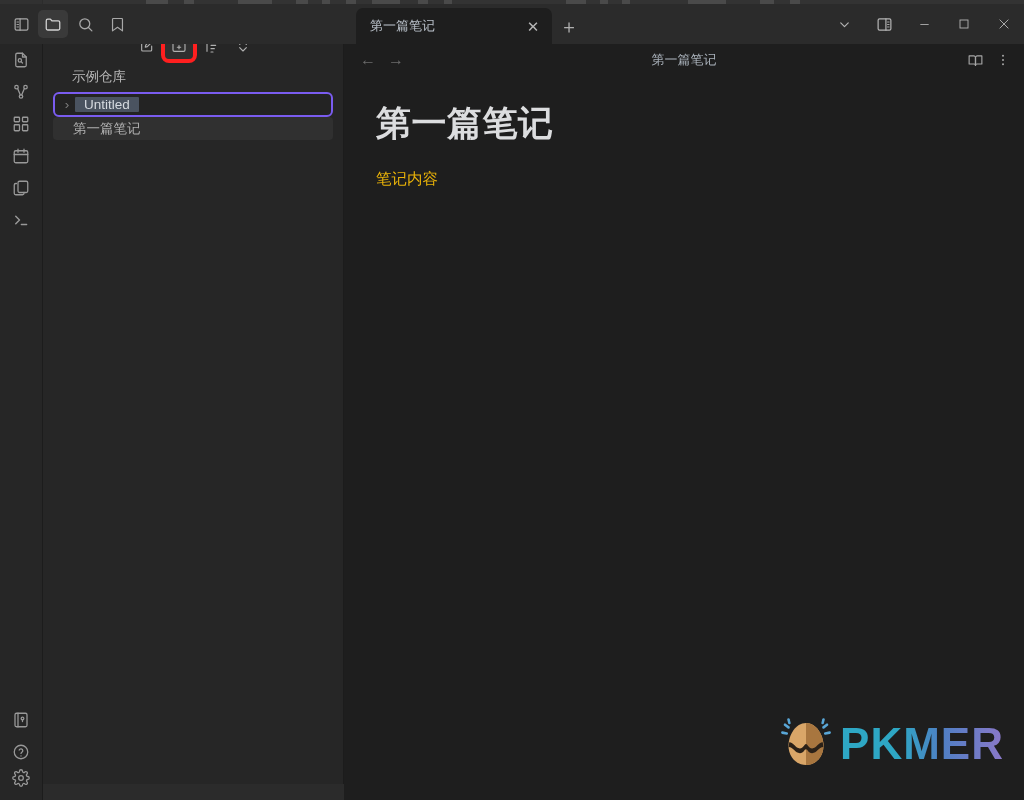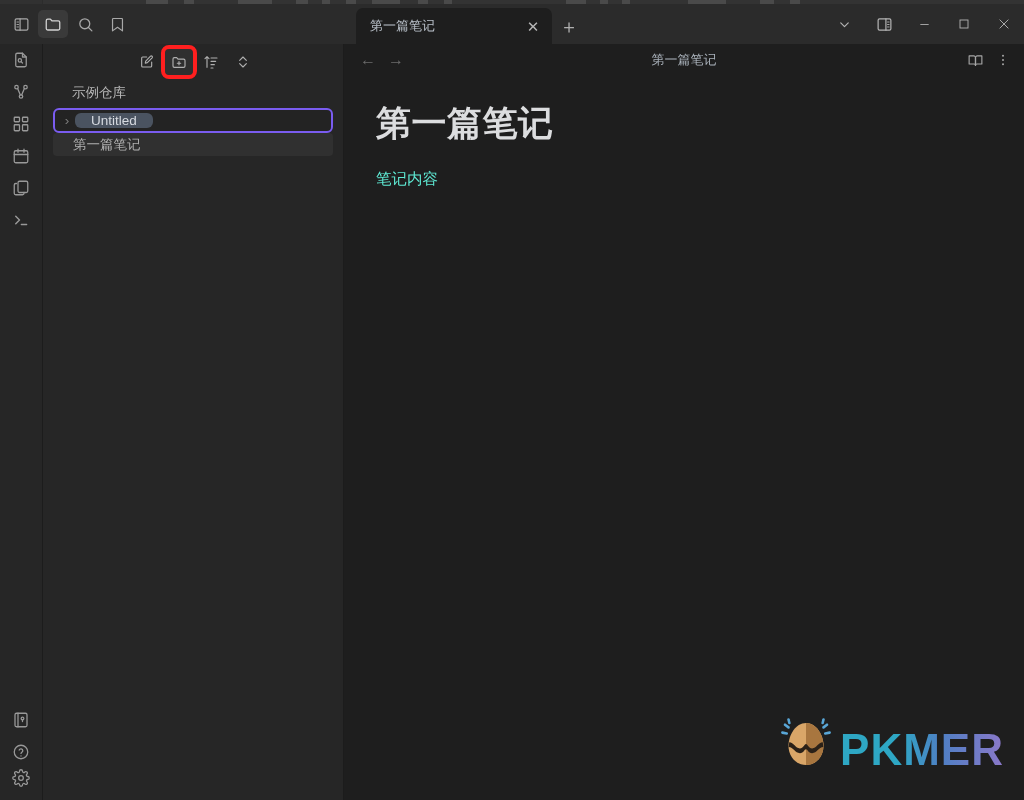--- a/index.html
+++ b/index.html
@@ -96,21 +96,21 @@
     display: flex; align-items: center;
   }
   .win-btn {
     width: 40px; height: 40px;
     display: flex; align-items: center; justify-content: center;
     color: #b4b4b4; cursor: pointer;
   }
 
   
   .sidebar {
-    position: absolute; left: 43px; top: 44px;
+    position: absolute; left: 43px; top: 28px;
     width: 301px; height: 756px;
     background: #262626;
     border-right: 1px solid #1c1c1c;
     z-index: 10;
   }
   .sb-toolbar {
     height: 36px; display: flex; align-items: center;
     justify-content: flex-end; gap: 4px; padding-right: 86px;
   }
   .sb-tool {
@@ -138,21 +138,21 @@
     height: 25px;
     padding-left: 4px;
   }
   .tree-row.file-selected { background: #303030; padding-left: 20px; }
   .chevron {
     width: 16px; display: flex; align-items: center; justify-content: center;
     color: #7d7d7d; flex: 0 0 auto;
   }
   .tree-label { font-size: 13.5px; }
   .tree-label.sel-text {
-    background: #4a5360; color: #d6dae0; padding: 0 16px; border-radius: 6px;
+    background: #4a5360; color: #d6dae0; padding: 0 9px; border-radius: 1px;
   }
   .tree-label.zh { color: #b0b0b0; }
 
   
   .main {
     position: absolute; left: 344px; top: 44px;
     width: 680px; height: 756px;
     background: #1e1e1e;
     z-index: 5;
   }
@@ -180,37 +180,37 @@
   }
   .editor {
     padding: 26px 0 0 32px;
   }
   .doc-title {
     font-size: 35px; font-weight: bold; color: #dcdddf;
     letter-spacing: .5px; line-height: 1.2;
   }
   .doc-para {
     margin-top: 23px;
-    font-size: 15.5px; color: #5eead4; line-height: 1.6;
+    font-size: 15.5px; color: #eab308; line-height: 1.6;
   }
 
   
   .statusbar {
     position: absolute; right: 0; bottom: 0;
     height: 24px; display: flex; align-items: center;
     padding: 0 14px; gap: 14px;
     background: #232323; border-radius: 6px 0 0 0;
     z-index: 40;
   }
   .status-item { font-size: 12px; color: #b3b3b3; white-space: nowrap; }
 
   
   .watermark {
     position: absolute; right: 20px; bottom: 28px;
-    display: flex; align-items: flex-end; gap: 6px;
+    display: flex; align-items: center; gap: 6px;
     z-index: 35; pointer-events: none; user-select: none;
   }
   .wm-text {
     font-size: 44px; font-weight: bold; letter-spacing: 1px;
     line-height: 1;
     background: linear-gradient(90deg,#2ea7c4 0%,#2ea7c4 36%,#4f7fc4 62%,#8b78c9 100%);
     -webkit-background-clip: text; background-clip: text;
     color: transparent;
   }
 </style>

